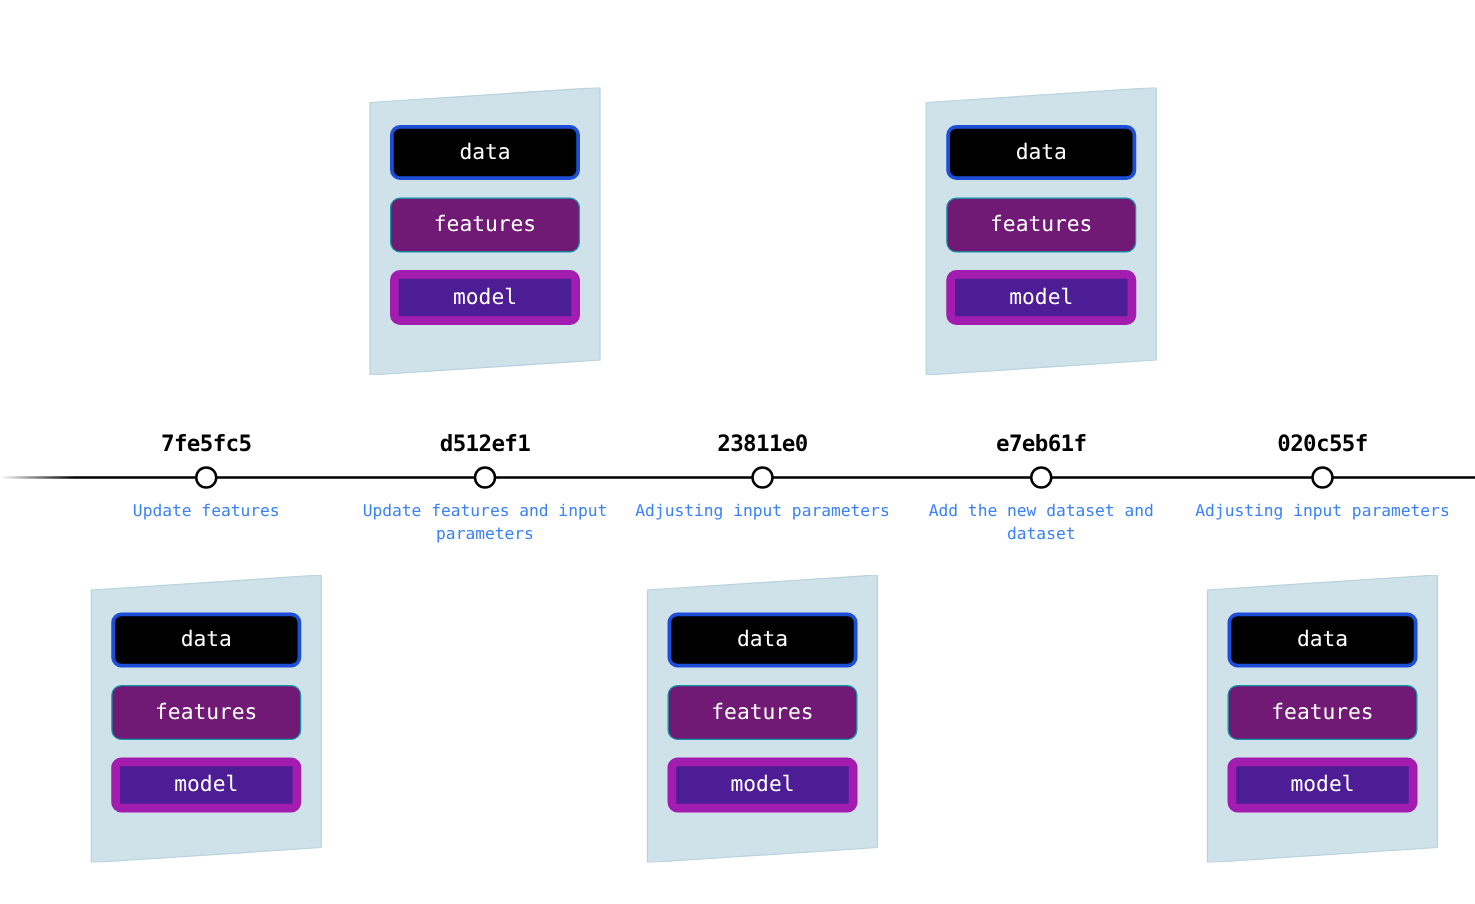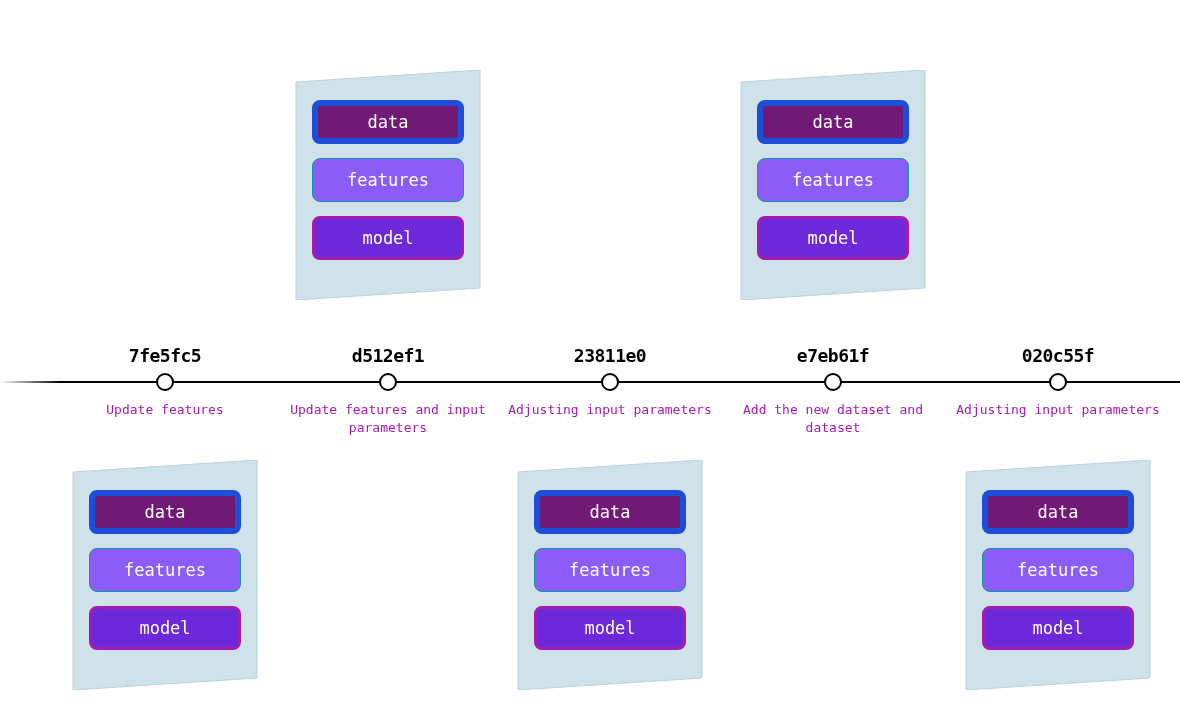--- a/index.html
+++ b/index.html
@@ -55,21 +55,21 @@
     height: 18px;
     border-radius: 50%;
     background: #fff;
     border: 2px solid #000;
   }
   .commit .msg {
     position: absolute;
     top: 401px;
     left: 0; right: 0;
     font-size: 13px;
-    color: #a21caf;
+    color: #3b82f6;
     line-height: 1.35;
     padding: 0 6px;
   }
 
   
   .card {
     position: absolute;
     width: 196px;
     height: 230px;
     left: 50%;
@@ -96,23 +96,23 @@
   .pill {
     height: 44px;
     border-radius: 8px;
     display: flex;
     align-items: center;
     justify-content: center;
     font-size: 17px;
     font-weight: 500;
     color: #fff;
   }
-  .pill.data     { background: #701a75; border: 6px solid #1d4ed8; }
-  .pill.features { background: #8b5cf6; border: 1px solid #0f97a4; }
-  .pill.model    { background: #6d28d9; border: 3px solid #a21caf; }
+  .pill.data     { background: #000000; border: 3px solid #1d4ed8; }
+  .pill.features { background: #701a75; border: 1px solid #0f97a4; }
+  .pill.model    { background: #4c1d95; border: 7px solid #a21caf; }
 
   .commit-0 { left: 165px; }
   .commit-1 { left: 388px; }
   .commit-2 { left: 610px; }
   .commit-3 { left: 833px; }
   .commit-4 { left: 1058px; }
 </style>
 </head>
 <body>
 

